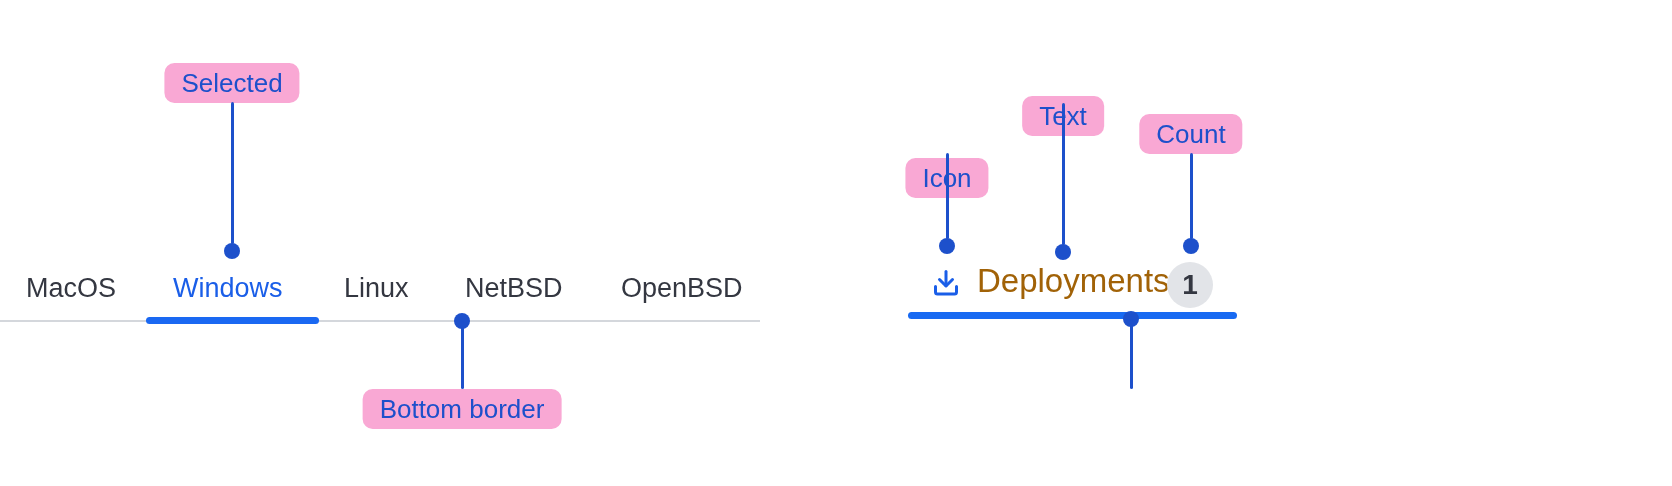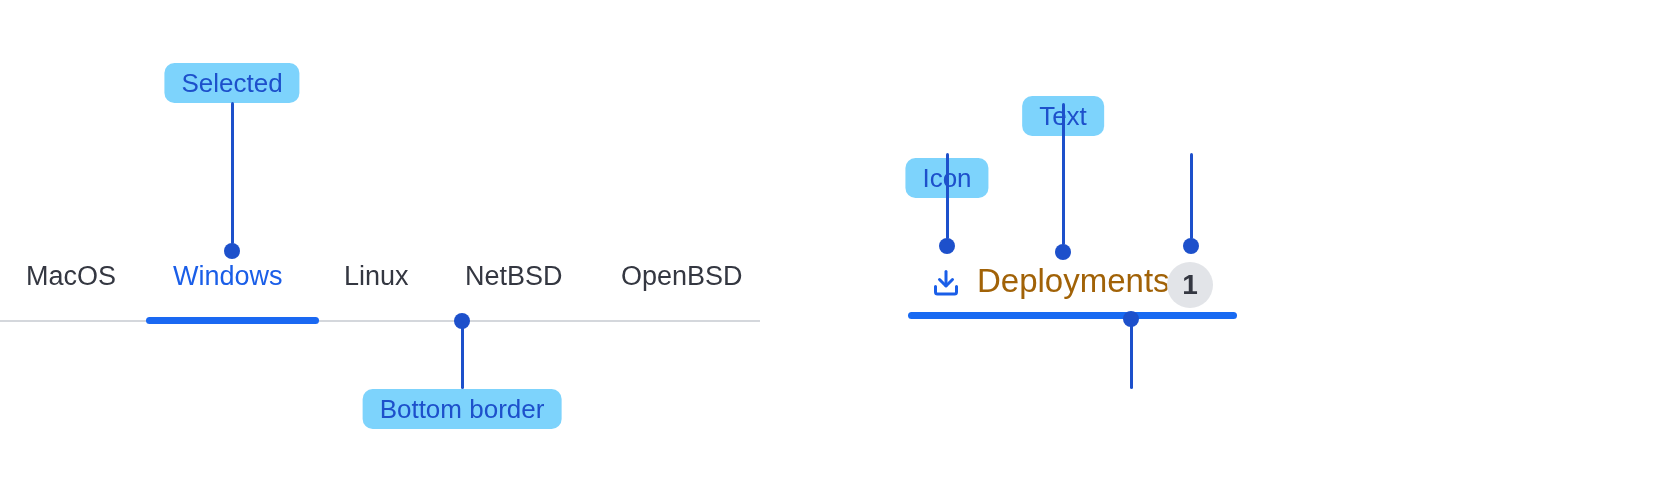--- a/index.html
+++ b/index.html
@@ -3,30 +3,30 @@
 <meta charset="utf-8">
 <style>
   html,body{margin:0;padding:0;background:#ffffff;}
   .canvas{
     position:relative;width:1672px;height:486px;background:#ffffff;overflow:hidden;
     font-family:"Liberation Sans", sans-serif;
   }
   
   .pill{
     position:absolute;transform:translateX(-50%);
-    background:#7dd3fc;color:#1d50cb;
+    background:#f9a8d4;color:#1d50cb;
     height:40px;line-height:40px;padding:0 17px;border-radius:10px;
     font-size:26px;font-weight:500;white-space:nowrap;
   }
   .aline{position:absolute;width:3px;background:#1d50cb;border-radius:1.5px;}
   .adot{position:absolute;width:16px;height:16px;border-radius:50%;background:#1d50cb;}
 
   
   .tab-label{
-    position:absolute;top:261px;font-size:27px;line-height:30px;font-weight:500;
+    position:absolute;top:273px;font-size:27px;line-height:30px;font-weight:500;
     color:#343741;white-space:nowrap;cursor:pointer;
   }
   .tab-label.selected{color:#1a5ee8;}
   .tabbar-border{position:absolute;left:0;top:320px;width:760px;height:2px;background:#d4d7dc;}
   .tab-underline{position:absolute;left:146px;top:317px;width:173px;height:7px;border-radius:4px;background:#1a68f2;}
   .dep-icon{position:absolute;left:930px;top:267px;width:32px;height:32px;}
   .dep-label{
     position:absolute;left:977px;top:261px;font-size:33px;line-height:40px;
     font-weight:400;color:#a16207;white-space:nowrap;cursor:pointer;
   }
@@ -60,20 +60,21 @@
   <div class="pill" style="left:462px;top:389px;">Bottom border</div>
 
   <div class="pill" style="left:947px;top:114px;margin-top:44px;">Icon</div>
   <div class="aline" style="left:945.5px;top:153px;height:86px;"></div>
   <div class="adot" style="left:939px;top:238px;"></div>
 
   <div class="pill" style="left:1063px;top:64px;margin-top:32px;">Text</div>
   <div class="aline" style="left:1061.5px;top:103px;height:142px;"></div>
   <div class="adot" style="left:1055px;top:244px;"></div>
 
+  <div class="pill" style="left:1191px;top:114px;">Count</div>
   <div class="aline" style="left:1189.5px;top:153px;height:86px;"></div>
   <div class="adot" style="left:1183px;top:238px;"></div>
 
   <span class="dep-icon">
     <svg width="32" height="32" viewBox="0 0 32 32" fill="none" xmlns="http://www.w3.org/2000/svg">
       <path d="M16 4.5 V18.5" stroke="#1a5ee8" stroke-width="3" stroke-linecap="round"></path>
       <path d="M9.5 12.5 L16 19 L22.5 12.5" stroke="#1a5ee8" stroke-width="3" stroke-linecap="round" stroke-linejoin="round"></path>
       <path d="M5.5 19.5 V25 a2 2 0 0 0 2 2 H24.5 a2 2 0 0 0 2 -2 V19.5" stroke="#1a5ee8" stroke-width="3" stroke-linecap="round" stroke-linejoin="round"></path>
     </svg>
   </span>

